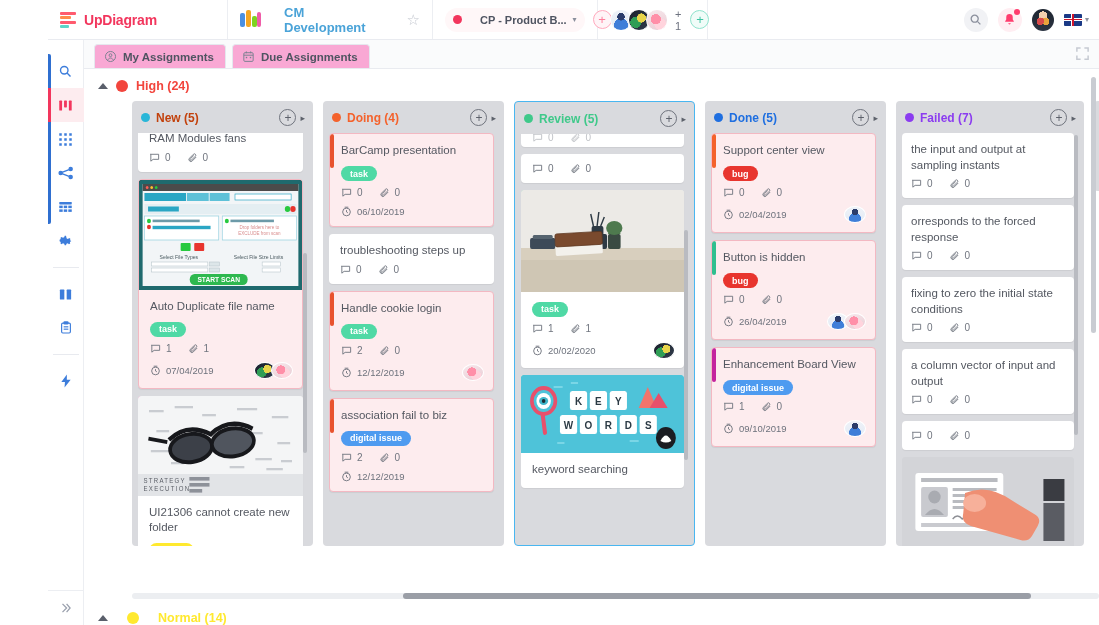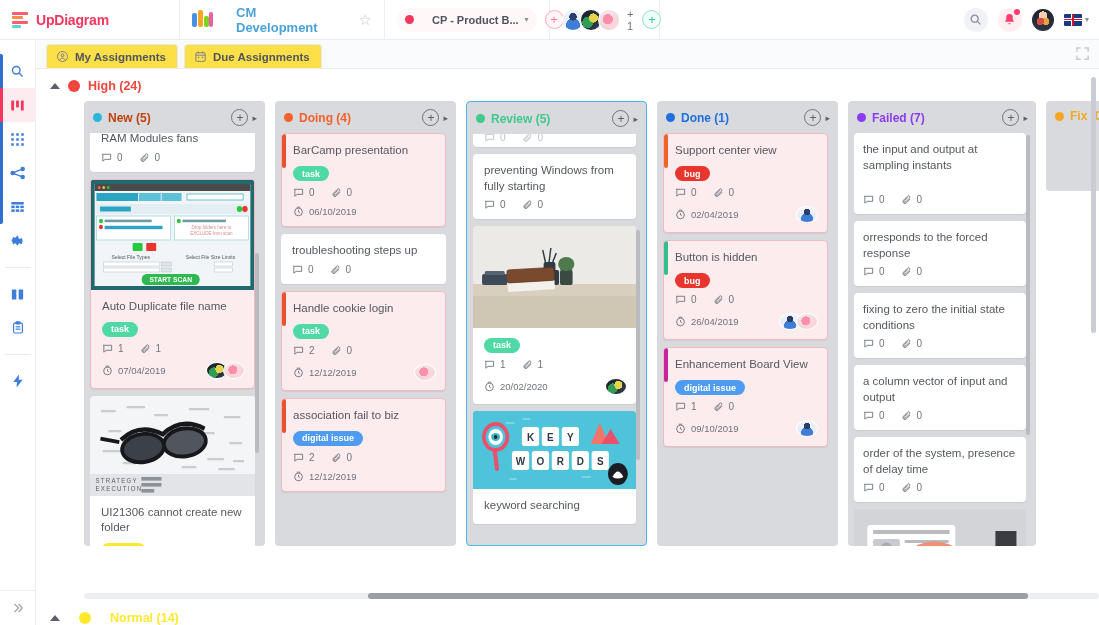--- a/index.html
+++ b/index.html
@@ -4,21 +4,21 @@
 <style>
   * { box-sizing: border-box; margin:0; padding:0; }
   html,body { width:1099px; height:625px; overflow:hidden; }
   body {
     font-family: "Liberation Sans", sans-serif;
     background:#ffffff;
     color:#4a4a4a;
     font-size:12px;
     -webkit-font-smoothing:antialiased;
   }
-  .app { position:relative; width:1099px; height:625px; display:flex; flex-direction:column; }
+  .app { position:relative; width:1099px; height:625px; display:flex; flex-direction:column;padding-left:48px; }
 
   
   .topbar { height:40px; flex:0 0 40px; display:flex; align-items:stretch; background:#fff;
             border-bottom:1px solid #e9ebf0; position:relative; z-index:40; }
   .tb-cell { display:flex; align-items:center; height:100%; padding:0 12px; border-right:1px solid #eceef2; }
   .logo-cell { width:180px; flex:0 0 180px; gap:6px; }
   .logo-mark { width:18px; height:16px; position:relative; flex:0 0 18px; }
   .logo-mark i { position:absolute; left:0; height:3px; border-radius:1px; display:block; }
   .logo-mark i:nth-child(1){ top:0;  width:16px; background:#ff5b6e; }
   .logo-mark i:nth-child(2){ top:4.5px; width:11px; background:#ff8a4c; }
@@ -103,21 +103,21 @@
              border-radius:0 2px 2px 0; }
   .sb-sep { width:26px; height:1px; background:#e8eaef; margin:9px 0; }
   .sb-bottom { margin-top:auto; width:36px; height:35px; display:flex; align-items:center;
                justify-content:center; color:#9aa0ad; border-top:1px solid #eceef2; }
 
   
   .main { flex:1 1 auto; display:flex; flex-direction:column; min-width:0; position:relative;
           background:#fff; }
   .tabs-row { height:29px; flex:0 0 29px; background:#fafbfc; border-bottom:1px solid #e9ebf0;
               display:flex; align-items:flex-end; padding-left:10px; gap:6px; position:relative; }
-  .tab { display:flex; align-items:center; gap:6px; background:#fde047; border:1px solid #e5e8ee;
+  .tab { display:flex; align-items:center; gap:6px; background:#f9a8d4; border:1px solid #e5e8ee;
          border-bottom:none; border-radius:4px 4px 0 0; padding:5px 11px 5px 9px; font-size:11.5px;
          color:#4f5461; font-weight:bold; height:24px; }
   .tab-ico { width:13px; height:13px; color:#7b8190; display:flex; }
   .expand-btn { position:absolute; right:9px; top:6px; color:#c6cad2; }
 
   .board-scroll { flex:1 1 auto; overflow:hidden; position:relative; background:#fff; }
 
   .group-head { display:flex; align-items:center; gap:8px; padding:10px 0 8px 14px; }
   .tri { width:0; height:0; border-left:5px solid transparent; border-right:5px solid transparent;
          border-bottom:6px solid #5a5f6b; }
@@ -669,21 +669,20 @@
                     <svg width="11" height="11" viewBox="0 0 24 24" fill="none" stroke="#70757f" stroke-width="2">
                         <path d="M20 11l-8.5 8.5a4.2 4.2 0 01-6-6L14 5a3 3 0 014.3 4.2l-8.6 8.6a1.8 1.8 0 01-2.6-2.6l7.7-7.7"></path>
                       </svg>
                     <span>0</span>
                   </div>
                 </div>
               </div>
 
               <div class="card">
                 <div class="card-pad">
-                  <div class="card-title" style="margin-bottom:5px">preventing Windows from fully starting</div>
                   <div class="meta">
                     <svg width="11" height="11" viewBox="0 0 24 24" fill="none" stroke="#70757f" stroke-width="2">
                         <path d="M3 5h18v11H9l-5 4V5z"></path>
                       </svg>
                     <span>0</span>
                     <span class="sp"></span>
                     <svg width="11" height="11" viewBox="0 0 24 24" fill="none" stroke="#70757f" stroke-width="2">
                         <path d="M20 11l-8.5 8.5a4.2 4.2 0 01-6-6L14 5a3 3 0 014.3 4.2l-8.6 8.6a1.8 1.8 0 01-2.6-2.6l7.7-7.7"></path>
                       </svg>
                     <span>0</span>
@@ -793,21 +792,21 @@
                 </div>
               </div>
 
               <div class="col-scrollbar" style="top:96px;height:230px"></div>
             </div>
           </div>
 
           <div class="col">
             <div class="col-head">
               <span class="dot" style="background:#1f6fe0"></span>
-              <span class="col-title" style="color:#1f6fe0">Done (1)</span>
+              <span class="col-title" style="color:#1f6fe0">Done (5)</span>
               <span class="col-actions">
                 <span class="col-add">+</span>
                 <span class="col-arrow">▸</span>
               </span>
             </div>
             <div class="col-body">
 
               <div class="card pink">
                 <div class="edge" style="background:#f4622c"></div>
                 <div class="card-pad">
@@ -908,21 +907,21 @@
               <span class="col-title" style="color:#8b3cf0">Failed (7)</span>
               <span class="col-actions">
                 <span class="col-add">+</span>
                 <span class="col-arrow">▸</span>
               </span>
             </div>
             <div class="col-body">
 
               <div class="card">
                 <div class="card-pad" style="padding-left:9px">
-                  <div class="card-title" style="margin-bottom:21px">the input and output at sampling instants</div>
+                  <div class="card-title" style="margin-bottom:5px">the input and output at sampling instants</div>
                   <div class="meta">
                     <svg width="11" height="11" viewBox="0 0 24 24" fill="none" stroke="#70757f" stroke-width="2">
                         <path d="M3 5h18v11H9l-5 4V5z"></path>
                       </svg>
                     <span>0</span>
                     <span class="sp"></span>
                     <svg width="11" height="11" viewBox="0 0 24 24" fill="none" stroke="#70757f" stroke-width="2">
                         <path d="M20 11l-8.5 8.5a4.2 4.2 0 01-6-6L14 5a3 3 0 014.3 4.2l-8.6 8.6a1.8 1.8 0 01-2.6-2.6l7.7-7.7"></path>
                       </svg>
                     <span>0</span>
@@ -976,21 +975,20 @@
                     <svg width="11" height="11" viewBox="0 0 24 24" fill="none" stroke="#70757f" stroke-width="2">
                         <path d="M20 11l-8.5 8.5a4.2 4.2 0 01-6-6L14 5a3 3 0 014.3 4.2l-8.6 8.6a1.8 1.8 0 01-2.6-2.6l7.7-7.7"></path>
                       </svg>
                     <span>0</span>
                   </div>
                 </div>
               </div>
 
               <div class="card">
                 <div class="card-pad" style="padding-left:9px">
-                  <div class="card-title" style="margin-bottom:5px">order of the system, presence of delay time</div>
                   <div class="meta">
                     <svg width="11" height="11" viewBox="0 0 24 24" fill="none" stroke="#70757f" stroke-width="2">
                         <path d="M3 5h18v11H9l-5 4V5z"></path>
                       </svg>
                     <span>0</span>
                     <span class="sp"></span>
                     <svg width="11" height="11" viewBox="0 0 24 24" fill="none" stroke="#70757f" stroke-width="2">
                         <path d="M20 11l-8.5 8.5a4.2 4.2 0 01-6-6L14 5a3 3 0 014.3 4.2l-8.6 8.6a1.8 1.8 0 01-2.6-2.6l7.7-7.7"></path>
                       </svg>
                     <span>0</span>

